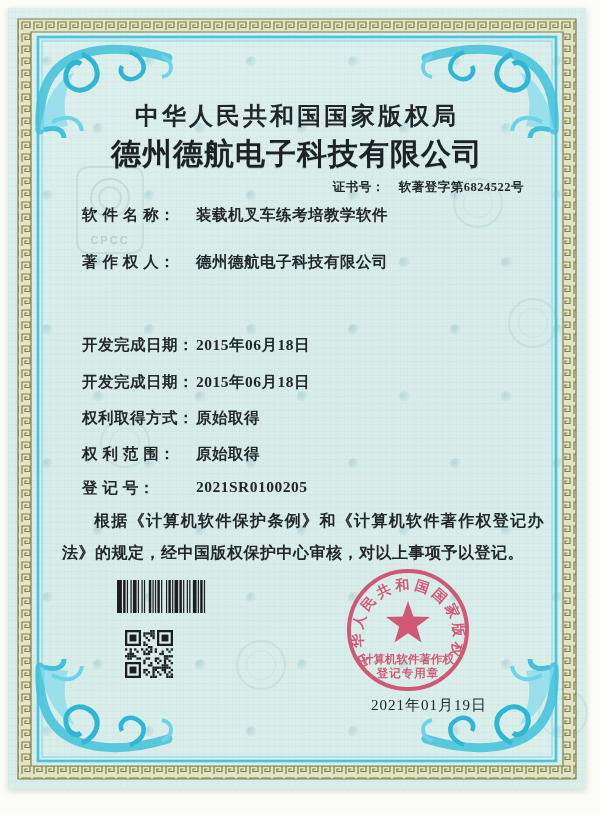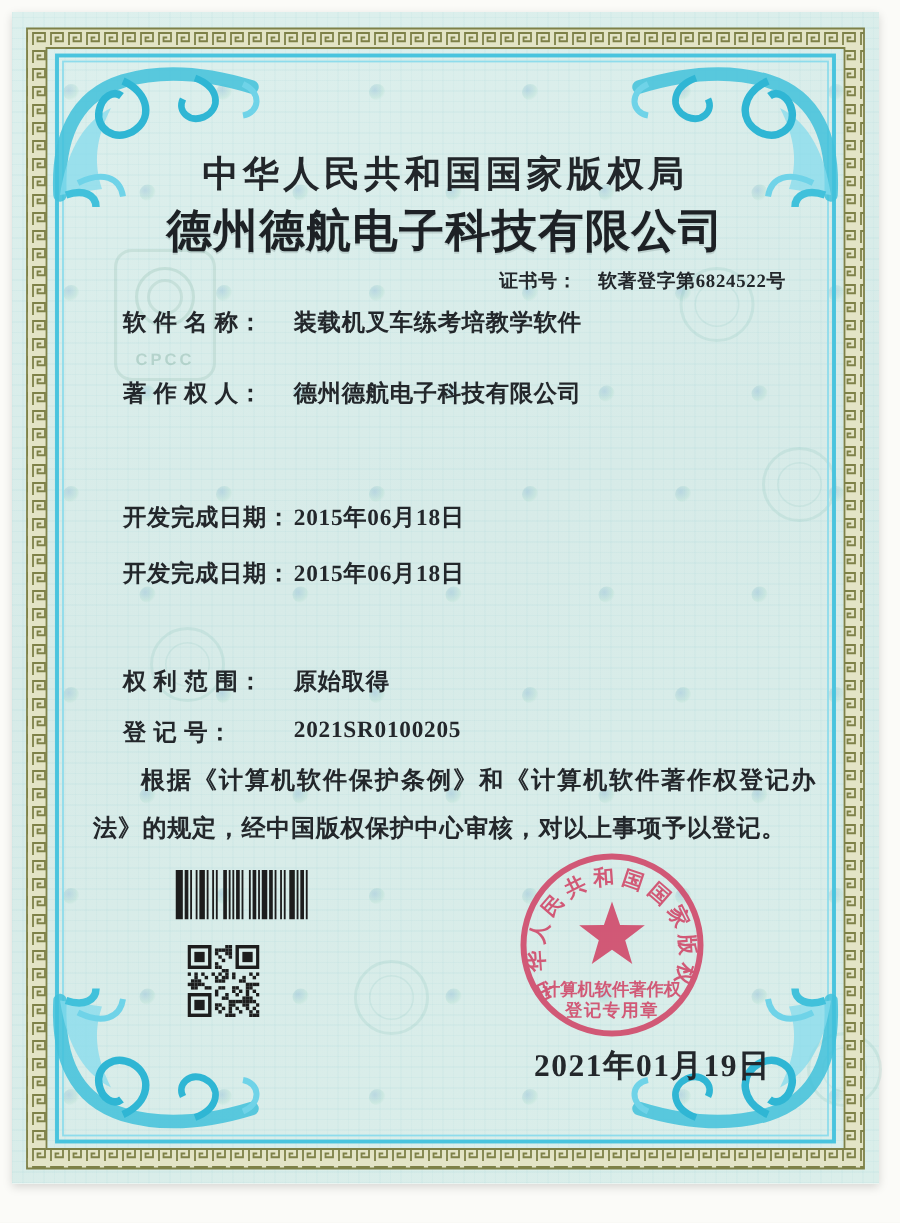--- a/index.html
+++ b/index.html
@@ -39,21 +39,21 @@
   .certno{top:171px;right:62px;font-size:12.5px;font-weight:700;color:#23272b;letter-spacing:.5px;}
   .certno .gap{display:inline-block;width:14px;}
   .frow{left:74px;font-size:15.5px;font-weight:700;color:#23272b;white-space:nowrap;}
   .flabel{display:inline-block;width:110px;letter-spacing:.5px;vertical-align:top;}
   .fval{display:inline-block;vertical-align:top;letter-spacing:.5px;text-align:center;}
   .fval .v2{display:block;margin-top:6px;}
   .stmt{left:54px;top:497px;width:482px;font-size:16px;font-weight:600;color:#23272b;
      line-height:32px;text-indent:2em;text-align:justify;letter-spacing:.5px;}
   .serial{left:92px;top:690px;font-size:16px;color:#1d1d1d;font-weight:600;letter-spacing:1px;}
   .serial .num{color:#df8291;margin-left:10px;letter-spacing:2px;font-family:"Liberation Mono","DejaVu Sans Mono",monospace;font-weight:700;}
-  .issuedate{left:348px;top:688px;font-size:21px;font-weight:700;color:#23272b;letter-spacing:1px;}
+  .issuedate{left:363px;top:688px;font-size:15px;font-weight:400;color:#23272b;letter-spacing:1px;}
   #barcode-svg{left:109px;top:572px;}
   #qr-svg{left:117px;top:622px;}
   #seal-svg{left:332px;top:556px;opacity:.9;}
 </style>
 </head>
 <body>
 
 <div id="stage">
   <div id="paper">
 
@@ -181,20 +181,24 @@
       <span class="flabel">著 作 权 人：</span>
       <span class="fval">德州德航电子科技有限公司</span>
     </div>
     <div class="abs frow" style="top:327px">
       <span class="flabel">开发完成日期：</span>
       <span class="fval">2015年06月18日</span>
     </div>
     <div class="abs frow" style="top:364px">
       <span class="flabel">开发完成日期：</span>
       <span class="fval">2015年06月18日</span>
+    </div>
+    <div class="abs frow" style="top:400px">
+      <span class="flabel">权利取得方式：</span>
+      <span class="fval">原始取得</span>
     </div>
     <div class="abs frow" style="top:436px">
       <span class="flabel">权 利 范 围：</span>
       <span class="fval">原始取得</span>
     </div>
     <div class="abs frow" style="top:470px">
       <span class="flabel">登  记  号：</span>
       <span class="fval">2021SR0100205</span>
     </div>
 

